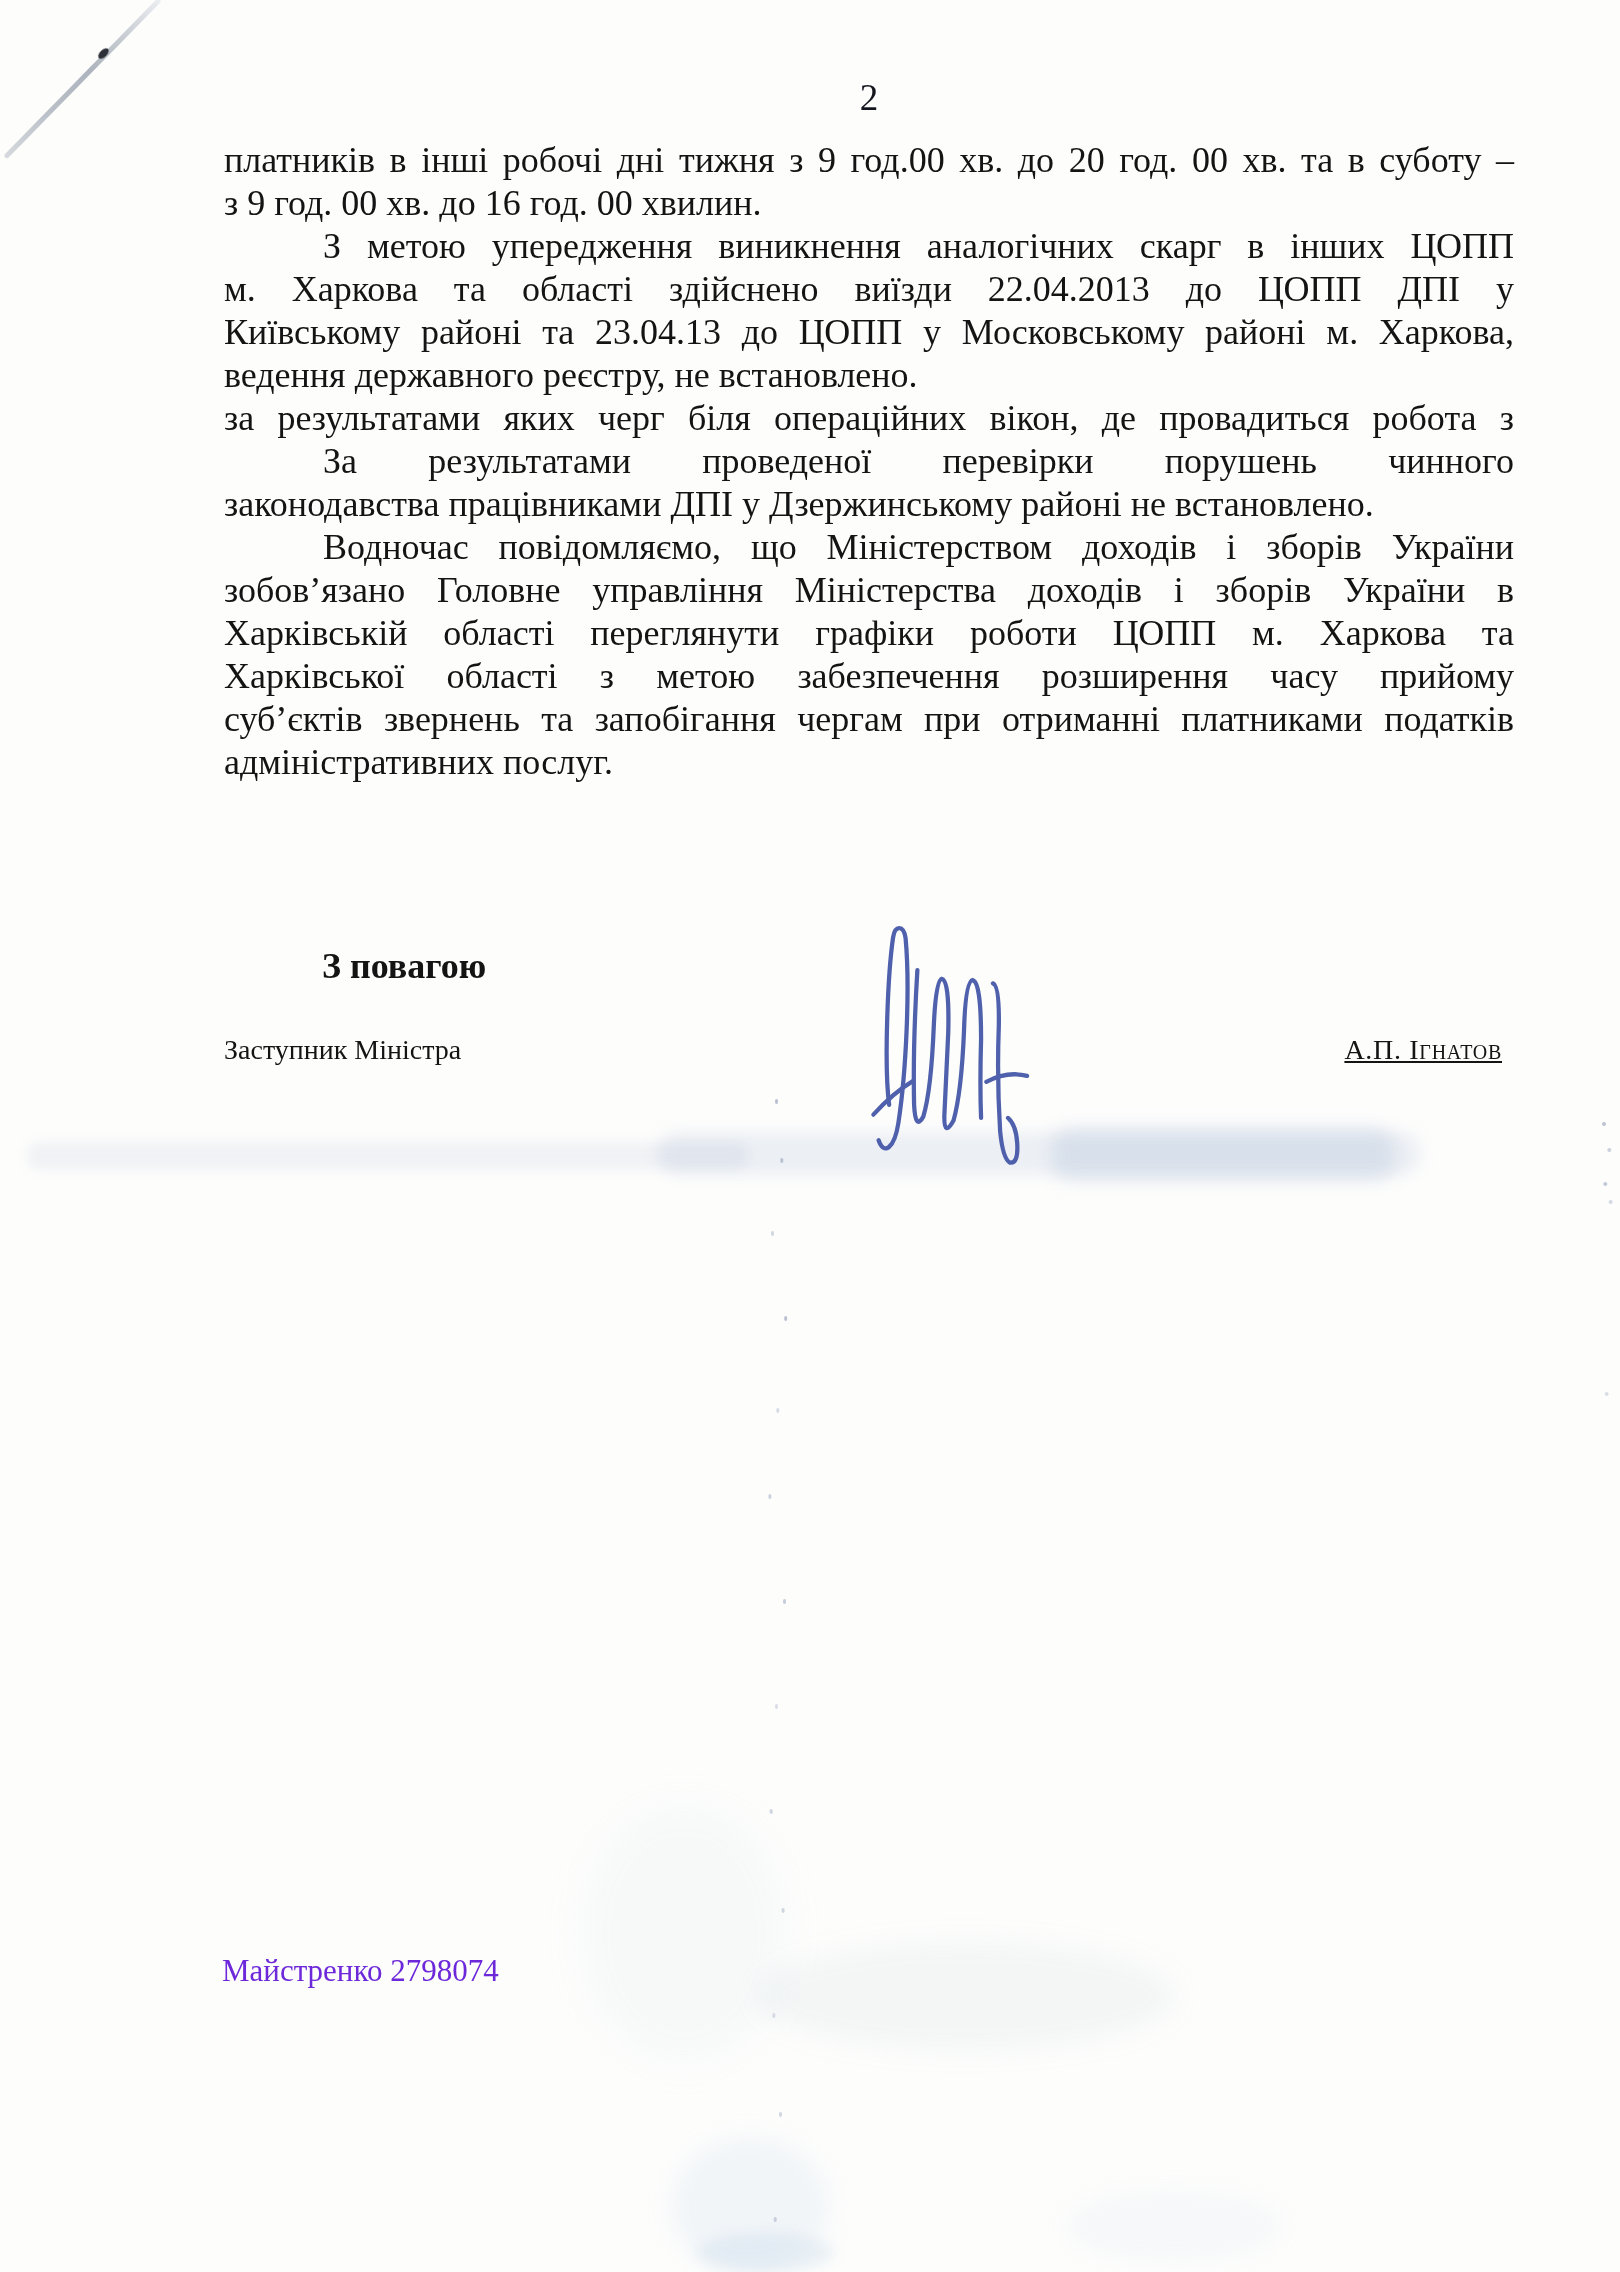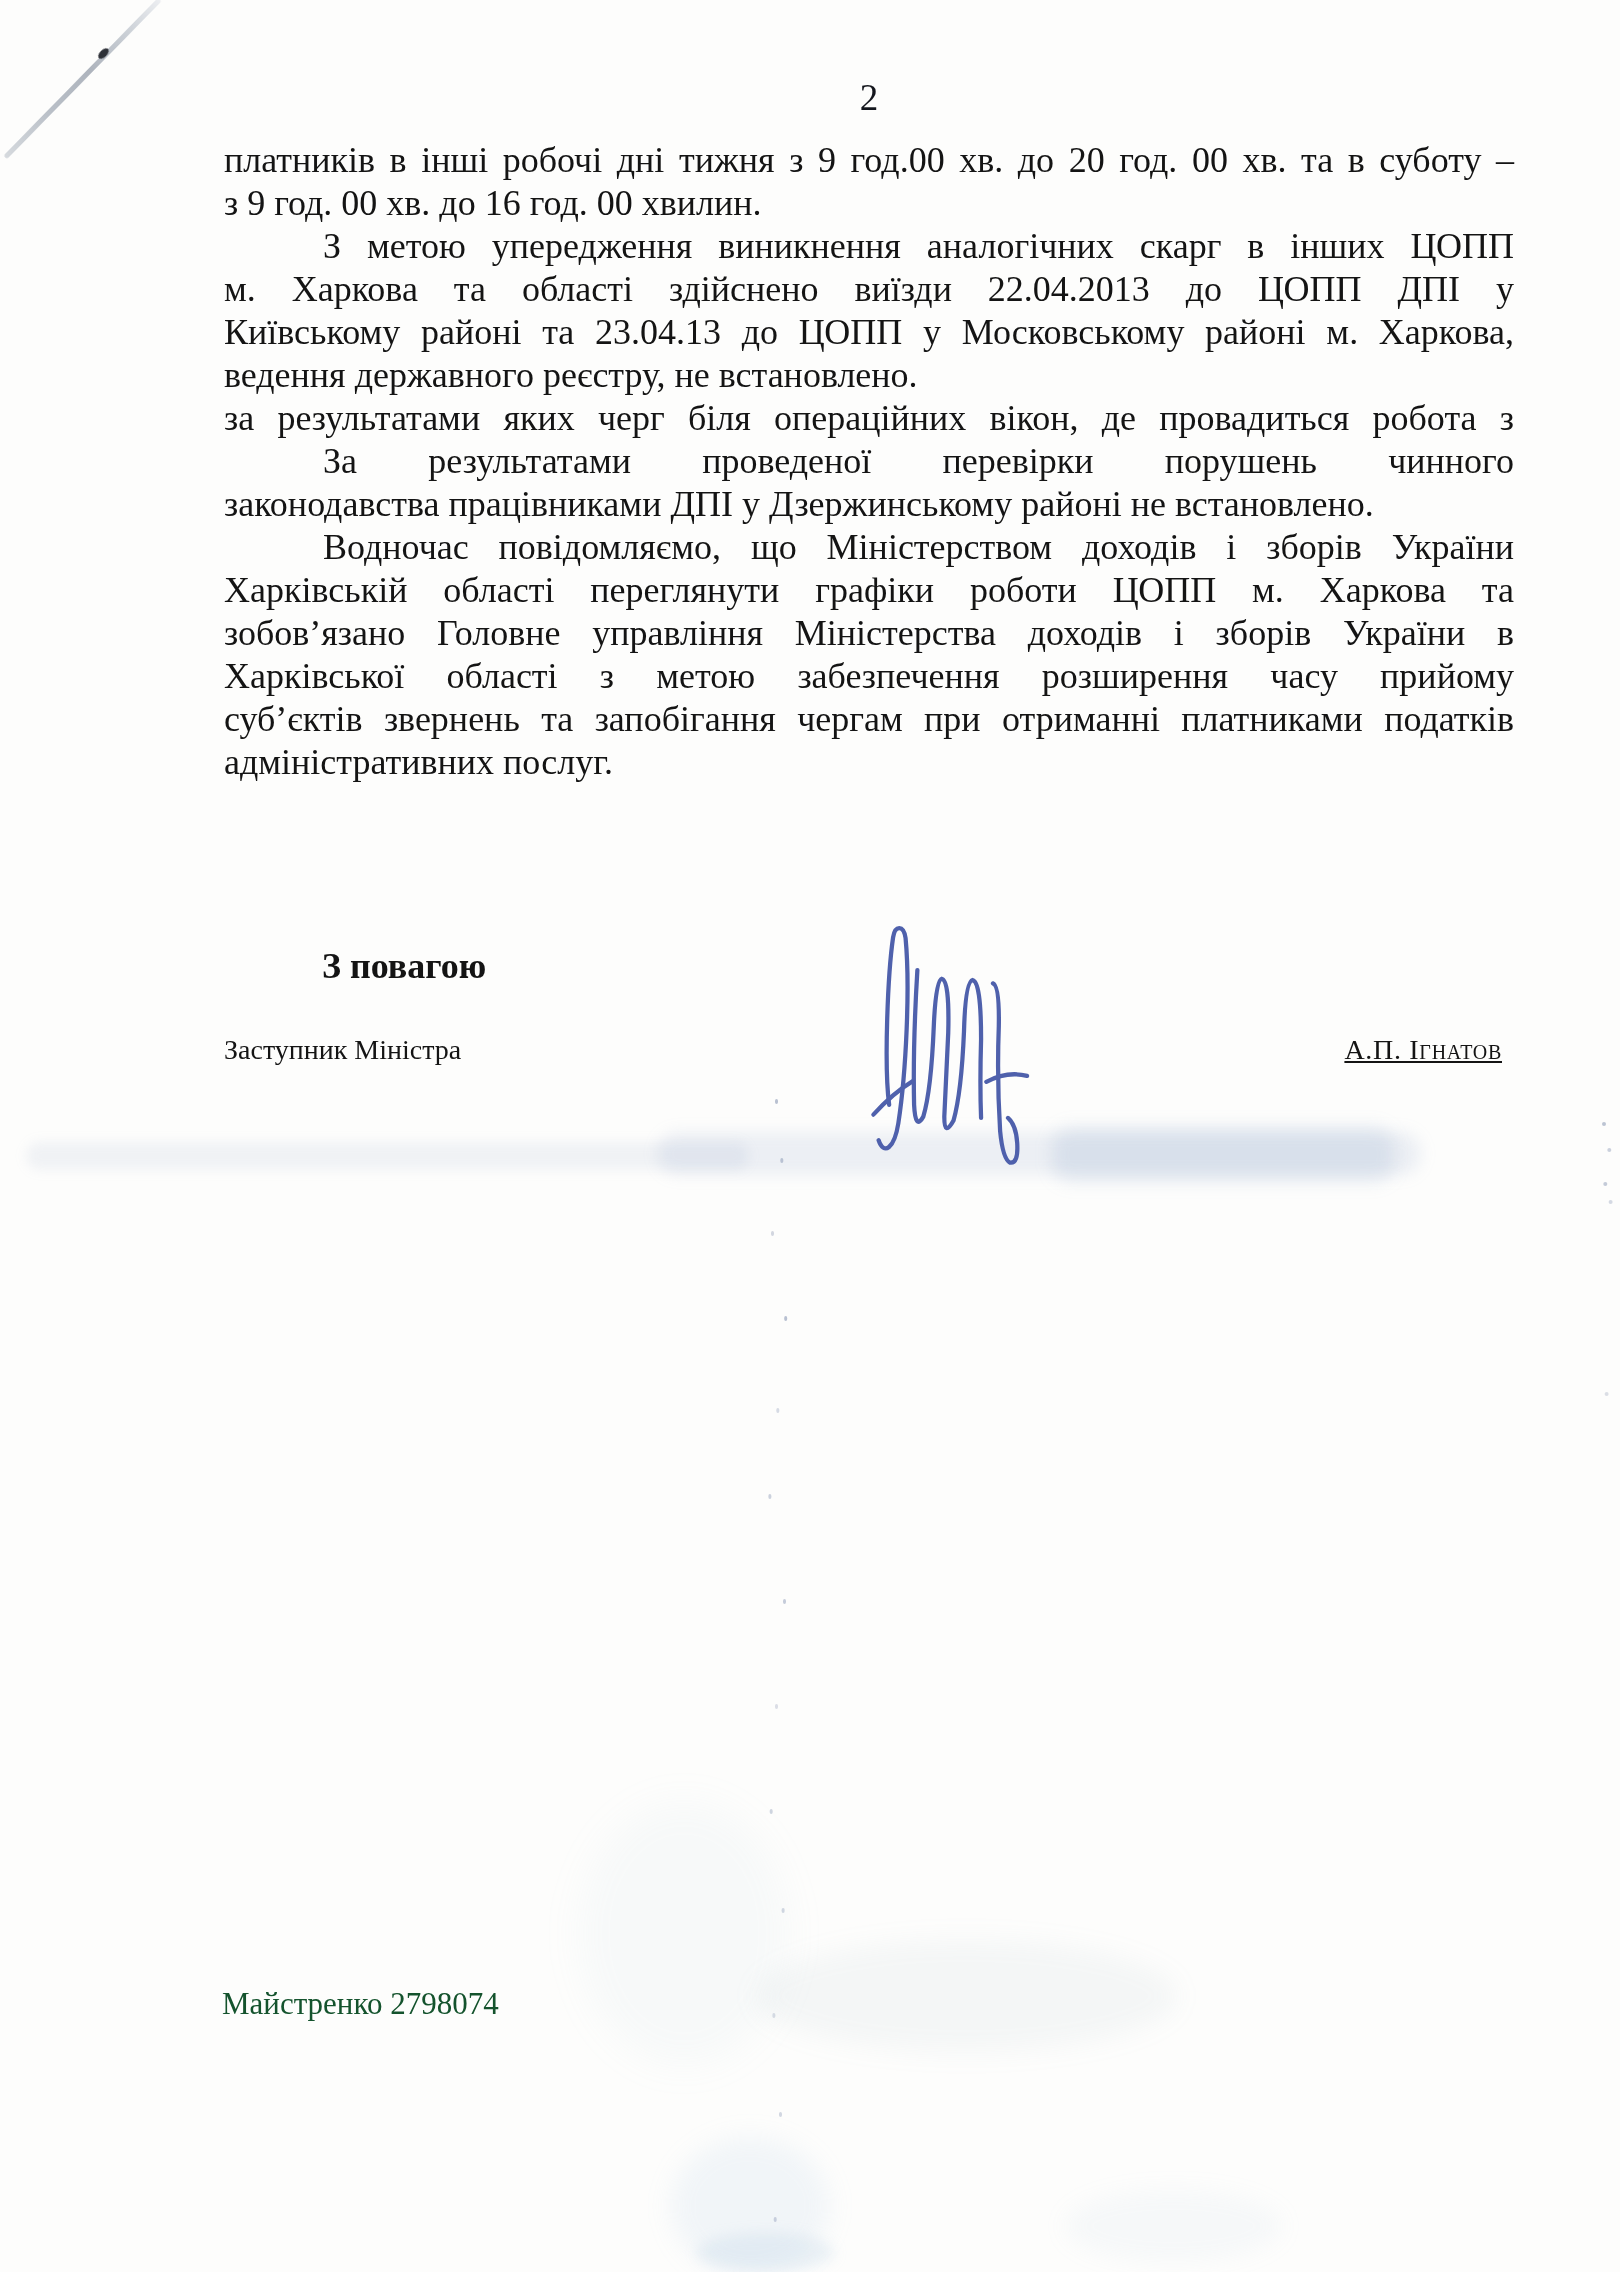--- a/index.html
+++ b/index.html
@@ -32,21 +32,21 @@
     font-size:36px;line-height:43px;color:#141414;font-weight:bold;
   }
   .closing-row{
     position:absolute;left:224px;top:1028px;width:1290px;
     display:flex;justify-content:space-between;align-items:baseline;
     font-size:28px;line-height:43px;color:#141414;
   }
   .signer-name{font-variant:small-caps;letter-spacing:0.7px;padding-right:12px;text-decoration:underline;}
   .footer-ref{
     position:absolute;left:222px;top:1952px;
-    font-size:31px;line-height:37px;color:#14532d;margin-top:33px;
+    font-size:31px;line-height:37px;color:#6d28d9;
   }
   
   .signature{position:absolute;left:855px;top:914px;width:197px;height:270px;}
   
   .fold-line{
     position:absolute;left:5.3px;top:155px;width:221px;height:4.6px;
     transform-origin:0 50%;transform:rotate(-45.6deg);
     background:linear-gradient(to right,#d6dade 0%,#b9bfc7 30%,#aeb4bd 55%,#ccd1d7 80%,#eceef1 100%);
     border-radius:2.6px;filter:blur(0.4px);
   }
@@ -107,22 +107,22 @@
       <div class="line">платників в інші робочі дні тижня з 9 год.00 хв. до 20 год. 00 хв. та в суботу –</div>
       <div class="line last">з 9 год. 00 хв. до 16 год. 00 хвилин.</div>
       <div class="line indent">З метою упередження виникнення аналогічних скарг в інших ЦОПП</div>
       <div class="line">м. Харкова та області здійснено виїзди 22.04.2013 до ЦОПП ДПІ у</div>
       <div class="line">Київському районі та 23.04.13 до ЦОПП у Московському районі м. Харкова,</div>
       <div class="line last">ведення державного реєстру, не встановлено.</div>
       <div class="line">за результатами яких черг біля операційних вікон, де провадиться робота з</div>
       <div class="line indent">За результатами проведеної перевірки порушень чинного</div>
       <div class="line last">законодавства працівниками ДПІ у Дзержинському районі не встановлено.</div>
       <div class="line indent">Водночас повідомляємо, що Міністерством доходів і зборів України</div>
+      <div class="line">зобов’язано Головне управління Міністерства доходів і зборів України в</div>
       <div class="line">Харківській області переглянути графіки роботи ЦОПП м. Харкова та</div>
-      <div class="line">зобов’язано Головне управління Міністерства доходів і зборів України в</div>
       <div class="line">Харківської області з метою забезпечення розширення часу прийому</div>
       <div class="line">суб’єктів звернень та запобігання чергам при отриманні платниками податків</div>
       <div class="line last">адміністративних послуг.</div>
     </div>
 
   <div class="salutation">З повагою</div>
 
   <div class="closing-row">
     <span>Заступник Міністра</span>
     <span class="signer-name">А.П. Ігнатов</span>

